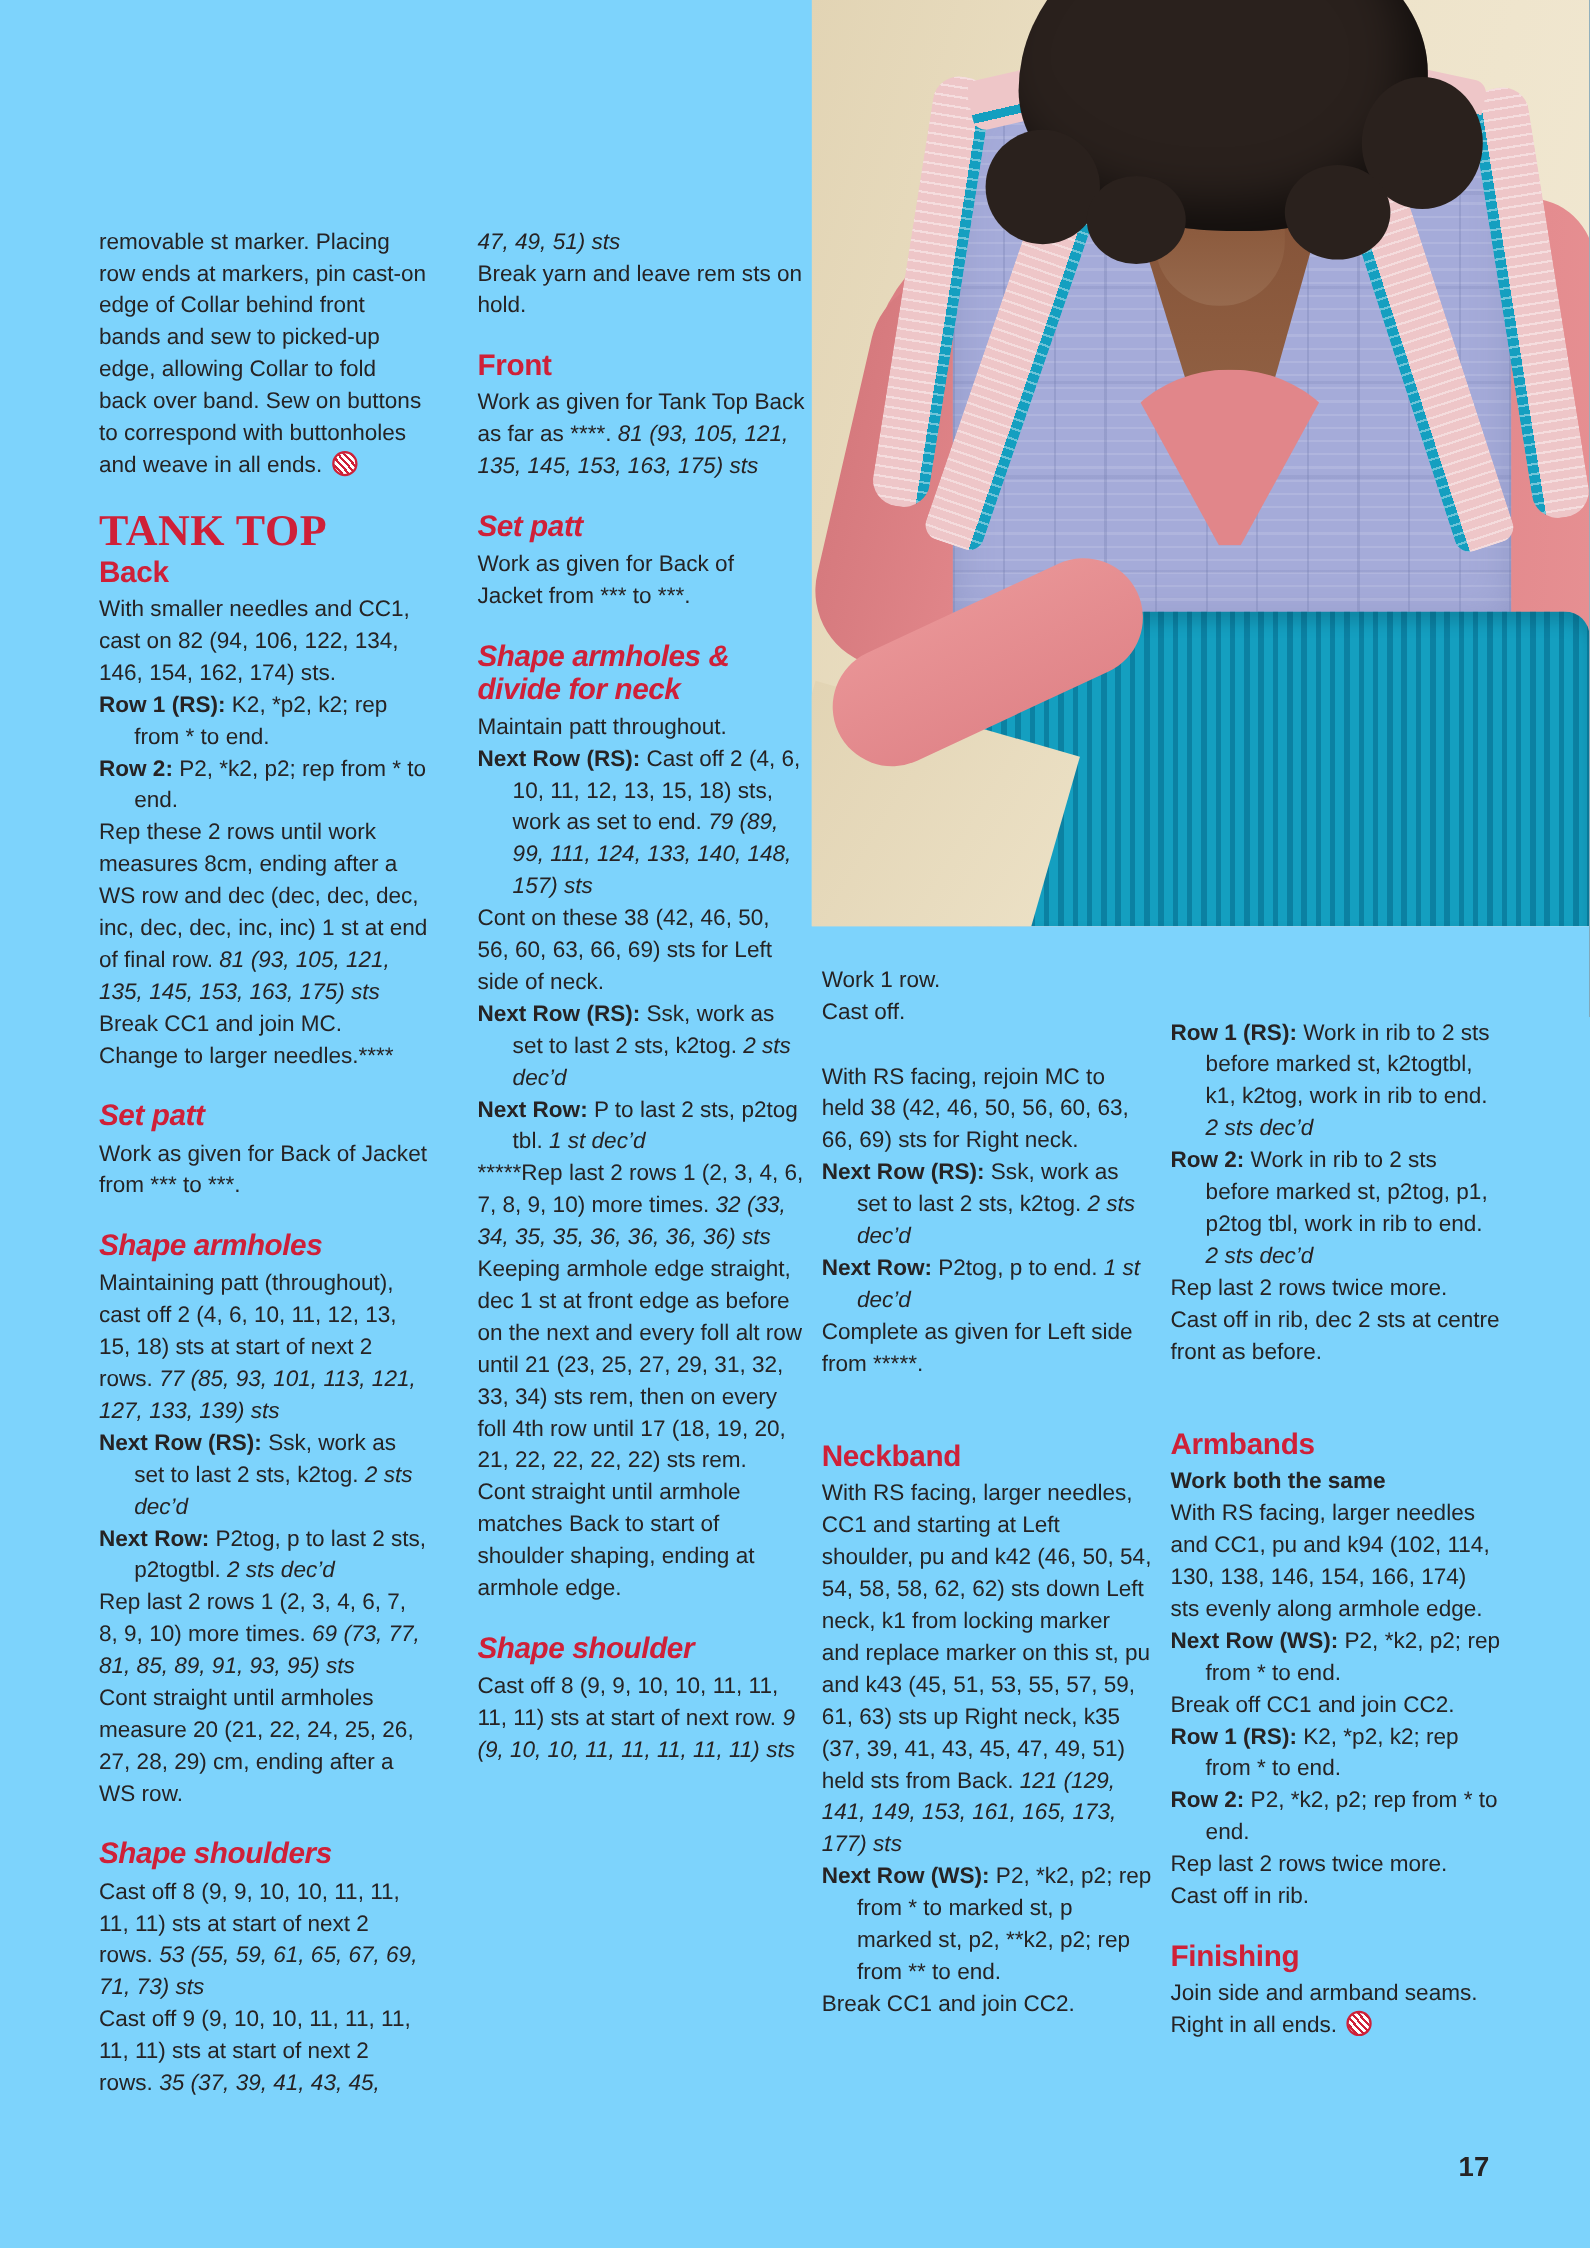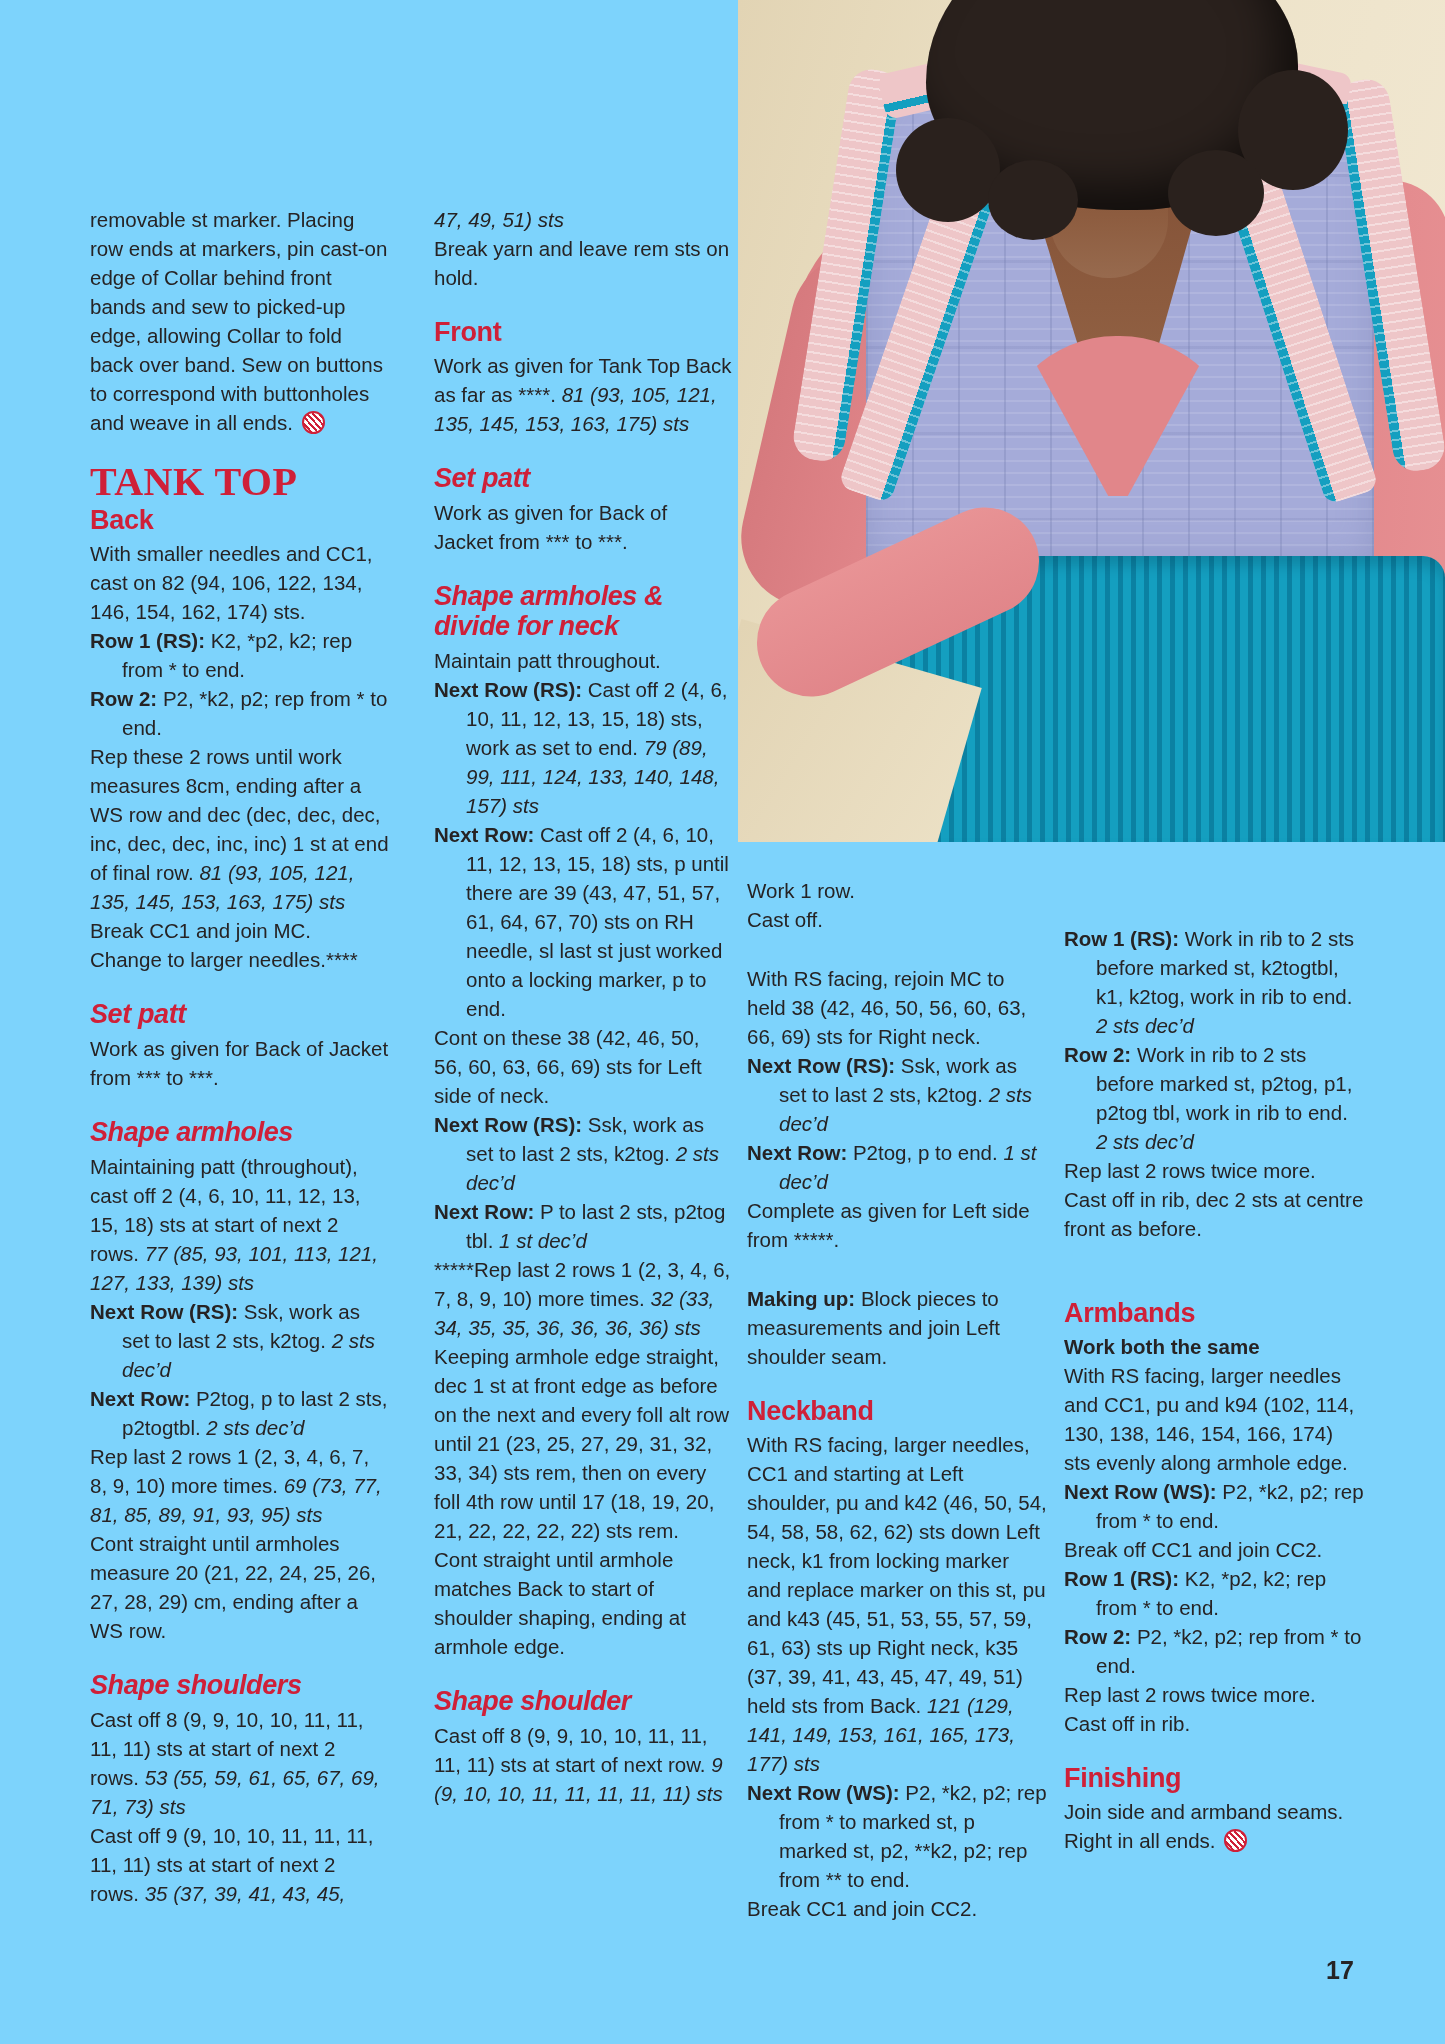--- a/index.html
+++ b/index.html
@@ -205,40 +205,38 @@
   <div class="col" style="left:434px; top:205px; width:298px;">
       <p class="p"><span class="i">47, 49, 51) sts</span></p>
       <p class="p"><span>Break yarn and leave rem sts on hold.</span></p>
       <h3 class="h-bold"><span>Front</span></h3>
       <p class="p"><span>Work as given for Tank Top Back as far as ****. </span><span class="i">81 (93, 105, 121, 135, 145, 153, 163, 175) sts</span></p>
       <h4 class="h-italic"><span>Set patt</span></h4>
       <p class="p"><span>Work as given for Back of Jacket from *** to ***.</span></p>
       <h4 class="h-italic"><span>Shape armholes &amp; divide for neck</span></h4>
       <p class="p"><span>Maintain patt throughout.</span></p>
       <p class="p-hang"><span class="b">Next Row (RS):</span><span> Cast off 2 (4, 6, 10, 11, 12, 13, 15, 18) sts, work as set to end. </span><span class="i">79 (89, 99, 111, 124, 133, 140, 148, 157) sts</span></p>
-      <p class="p-hang"><span class="b">Next Row:</span><span> Cast off 2 (4, 6, 10, 11, 12, 13, 15, 18) sts, p until there are 39 (43, 47, 51, 57, 61, 64, 67, 70) sts on RH needle, sl last st just worked onto a locking marker, p to end.</span></p>
       <p class="p"><span>Cont on these 38 (42, 46, 50, 56, 60, 63, 66, 69) sts for Left side of neck.</span></p>
       <p class="p-hang"><span class="b">Next Row (RS):</span><span> Ssk, work as set to last 2 sts, k2tog. </span><span class="i">2 sts dec’d</span></p>
       <p class="p-hang"><span class="b">Next Row:</span><span> P to last 2 sts, p2tog tbl. </span><span class="i">1 st dec’d</span></p>
       <p class="p"><span>*****Rep last 2 rows 1 (2, 3, 4, 6, 7, 8, 9, 10) more times. </span><span class="i">32 (33, 34, 35, 35, 36, 36, 36, 36) sts</span></p>
       <p class="p"><span>Keeping armhole edge straight, dec 1 st at front edge as before on the next and every foll alt row until 21 (23, 25, 27, 29, 31, 32, 33, 34) sts rem, then on every foll 4th row until 17 (18, 19, 20, 21, 22, 22, 22, 22) sts rem.</span></p>
       <p class="p"><span>Cont straight until armhole matches Back to start of shoulder shaping, ending at armhole edge.</span></p>
       <h4 class="h-italic"><span>Shape shoulder</span></h4>
       <p class="p"><span>Cast off 8 (9, 9, 10, 10, 11, 11, 11, 11) sts at start of next row. </span><span class="i">9 (9, 10, 10, 11, 11, 11, 11, 11) sts</span></p>
     </div>
   <div class="col" style="left:747px; top:876px; width:300px;">
       <p class="p"><span>Work 1 row.</span></p>
       <p class="p"><span>Cast off.</span></p>
       <div class="gap"></div>
       <p class="p"><span>With RS facing, rejoin MC to held 38 (42, 46, 50, 56, 60, 63, 66, 69) sts for Right neck.</span></p>
       <p class="p-hang"><span class="b">Next Row (RS):</span><span> Ssk, work as set to last 2 sts, k2tog. </span><span class="i">2 sts dec’d</span></p>
       <p class="p-hang"><span class="b">Next Row:</span><span> P2tog, p to end. </span><span class="i">1 st dec’d</span></p>
       <p class="p"><span>Complete as given for Left side from *****.</span></p>
       <div class="gap"></div>
-      <p class="p"><span class="b">Making up:</span><span> Block pieces to measurements and join Left shoulder seam.</span></p>
       <h3 class="h-bold"><span>Neckband</span></h3>
       <p class="p"><span>With RS facing, larger needles, CC1 and starting at Left shoulder, pu and k42 (46, 50, 54, 54, 58, 58, 62, 62) sts down Left neck, k1 from locking marker and replace marker on this st, pu and k43 (45, 51, 53, 55, 57, 59, 61, 63) sts up Right neck, k35 (37, 39, 41, 43, 45, 47, 49, 51) held sts from Back. </span><span class="i">121 (129, 141, 149, 153, 161, 165, 173, 177) sts</span></p>
       <p class="p-hang"><span class="b">Next Row (WS):</span><span> P2, *k2, p2; rep from * to marked st, p marked st, p2, **k2, p2; rep from ** to end.</span></p>
       <p class="p"><span>Break CC1 and join CC2.</span></p>
     </div>
   <div class="col" style="left:1064px;top:924px; width:300px;">
       <p class="p-hang"><span class="b">Row 1 (RS):</span><span> Work in rib to 2 sts before marked st, k2togtbl, k1, k2tog, work in rib to end. </span><span class="i">2 sts dec’d</span></p>
       <p class="p-hang"><span class="b">Row 2:</span><span> Work in rib to 2 sts before marked st, p2tog, p1, p2tog tbl, work in rib to end. </span><span class="i">2 sts dec’d</span></p>
       <p class="p"><span>Rep last 2 rows twice more.</span></p>
       <p class="p"><span>Cast off in rib, dec 2 sts at centre front as before.</span></p>

